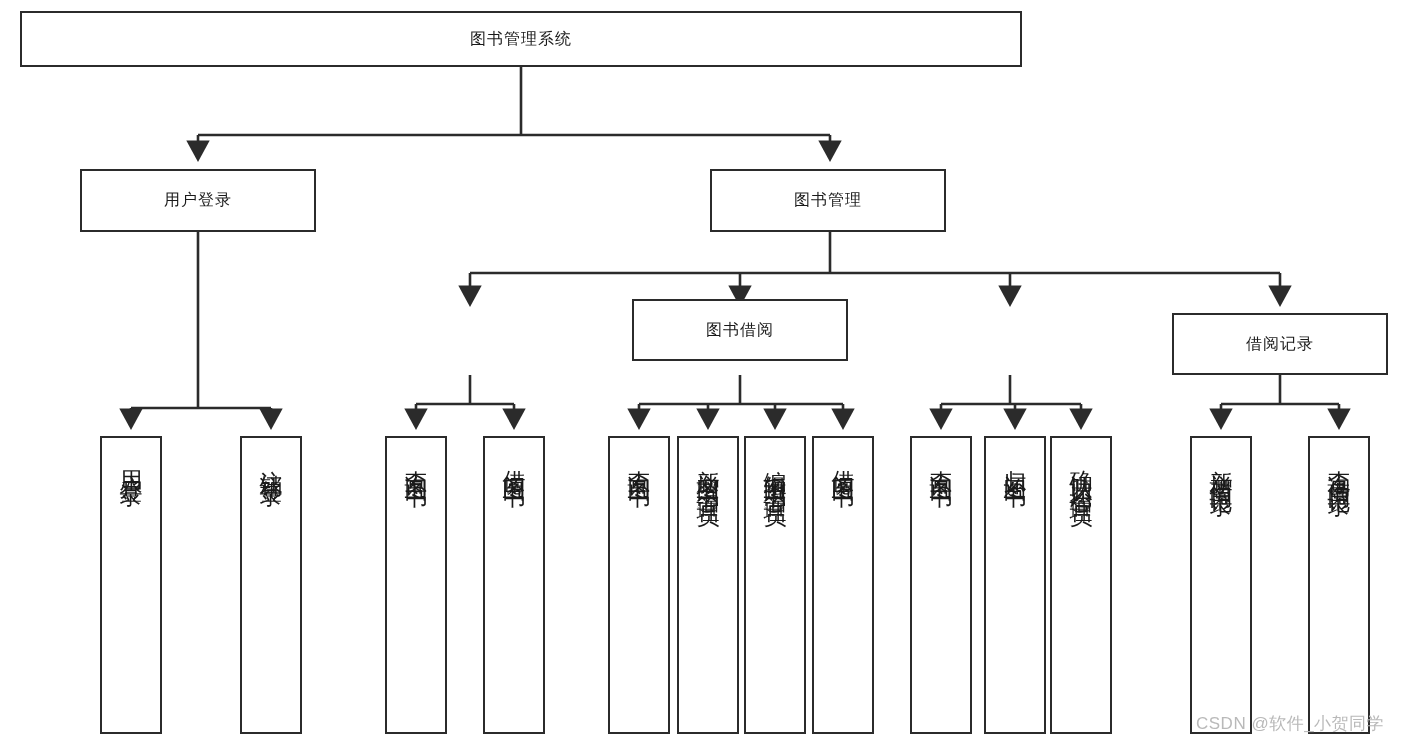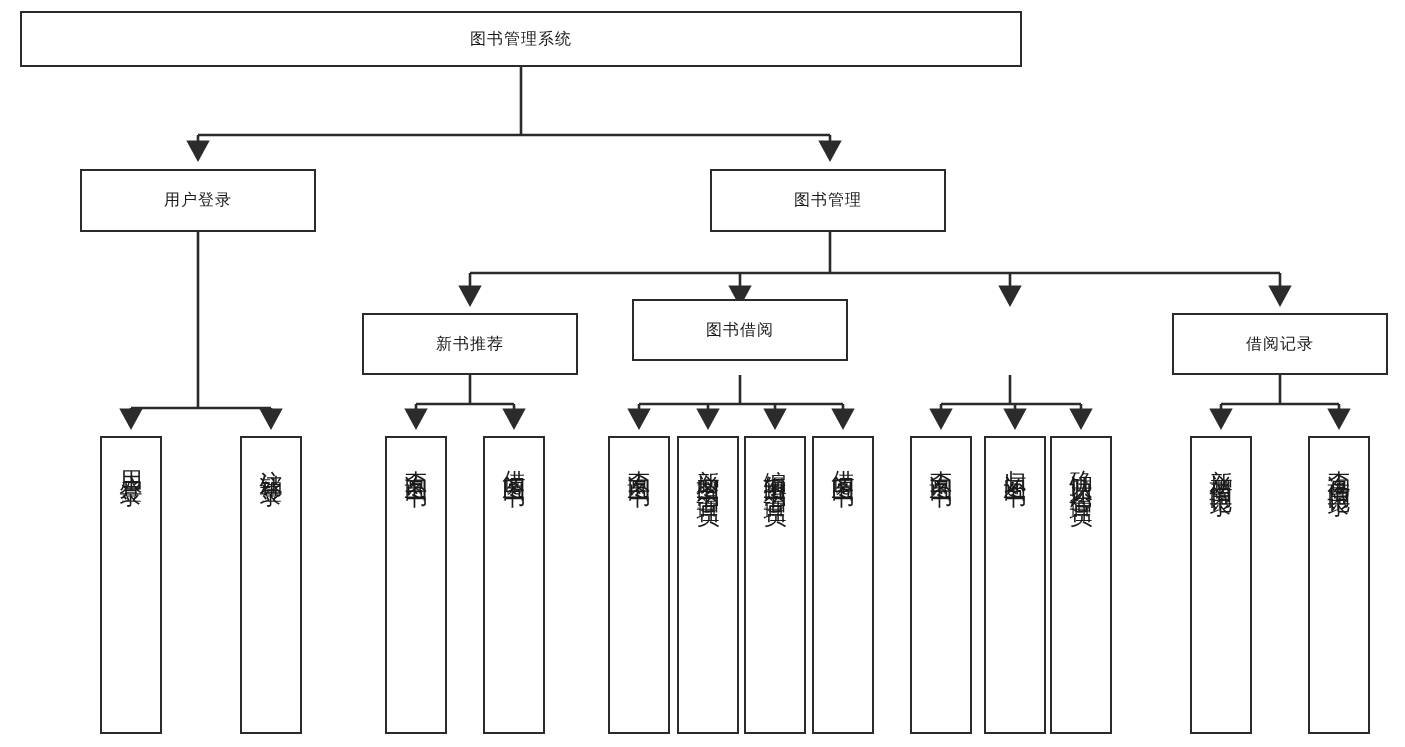--- a/index.html
+++ b/index.html
@@ -126,23 +126,20 @@
     <span class="label" style="color: rgb(26, 26, 26);">图书管理系统</span>
   </div>
 
   <div class="node horiz" style="left: 80px; top: 169px; width: 236px; height: 63px; border-color: rgb(43, 43, 43); background: rgb(255, 255, 255);">
     <span class="label" style="color: rgb(26, 26, 26);">用户登录</span>
   </div>
   <div class="node horiz" style="left: 710px; top: 169px; width: 236px; height: 63px; border-color: rgb(43, 43, 43); background: rgb(255, 255, 255);">
     <span class="label" style="color: rgb(26, 26, 26);">图书管理</span>
   </div>
 
-  <div class="node horiz" style="left: 362px; top: 313px; width: 216px; height: 62px; border-color: rgb(43, 43, 43); background: rgb(255, 255, 255);">
-    <span class="label" style="color: rgb(26, 26, 26);">新书推荐</span>
-  </div>
   <div class="node horiz" style="left: 632px; top: 299px; width: 216px; height: 62px; border-color: rgb(43, 43, 43); background: rgb(255, 255, 255);">
     <span class="label" style="color: rgb(26, 26, 26);">图书借阅</span>
   </div>
   <div class="node horiz" style="left: 1172px; top: 313px; width: 216px; height: 62px; border-color: rgb(43, 43, 43); background: rgb(255, 255, 255);">
     <span class="label" style="color: rgb(26, 26, 26);">借阅记录</span>
   </div>
 
   <div class="node vert" style="left: 100px; top: 436px; width: 62px; height: 298px; border-color: rgb(43, 43, 43); background: rgb(255, 255, 255);">
     <span class="label" style="color: rgb(26, 26, 26);">用户登录</span>
   </div>
@@ -176,14 +173,15 @@
   <div class="node vert" style="left: 1050px; top: 436px; width: 62px; height: 298px; border-color: rgb(43, 43, 43); background: rgb(255, 255, 255);">
     <span class="label" style="color: rgb(26, 26, 26);">确认归还（管理员）</span>
   </div>
   <div class="node vert" style="left: 1190px; top: 436px; width: 62px; height: 298px; border-color: rgb(43, 43, 43); background: rgb(255, 255, 255);">
     <span class="label" style="color: rgb(26, 26, 26);">新增借阅记录</span>
   </div>
   <div class="node vert" style="left: 1308px; top: 436px; width: 62px; height: 298px; border-color: rgb(43, 43, 43); background: rgb(255, 255, 255);">
     <span class="label" style="color: rgb(26, 26, 26);">查询借阅记录</span>
   </div>
 
+  <div class="watermark" style="color: rgb(185, 185, 185);">CSDN @软件_小贺同学</div>
 
 </div>
 
 </body></html>

